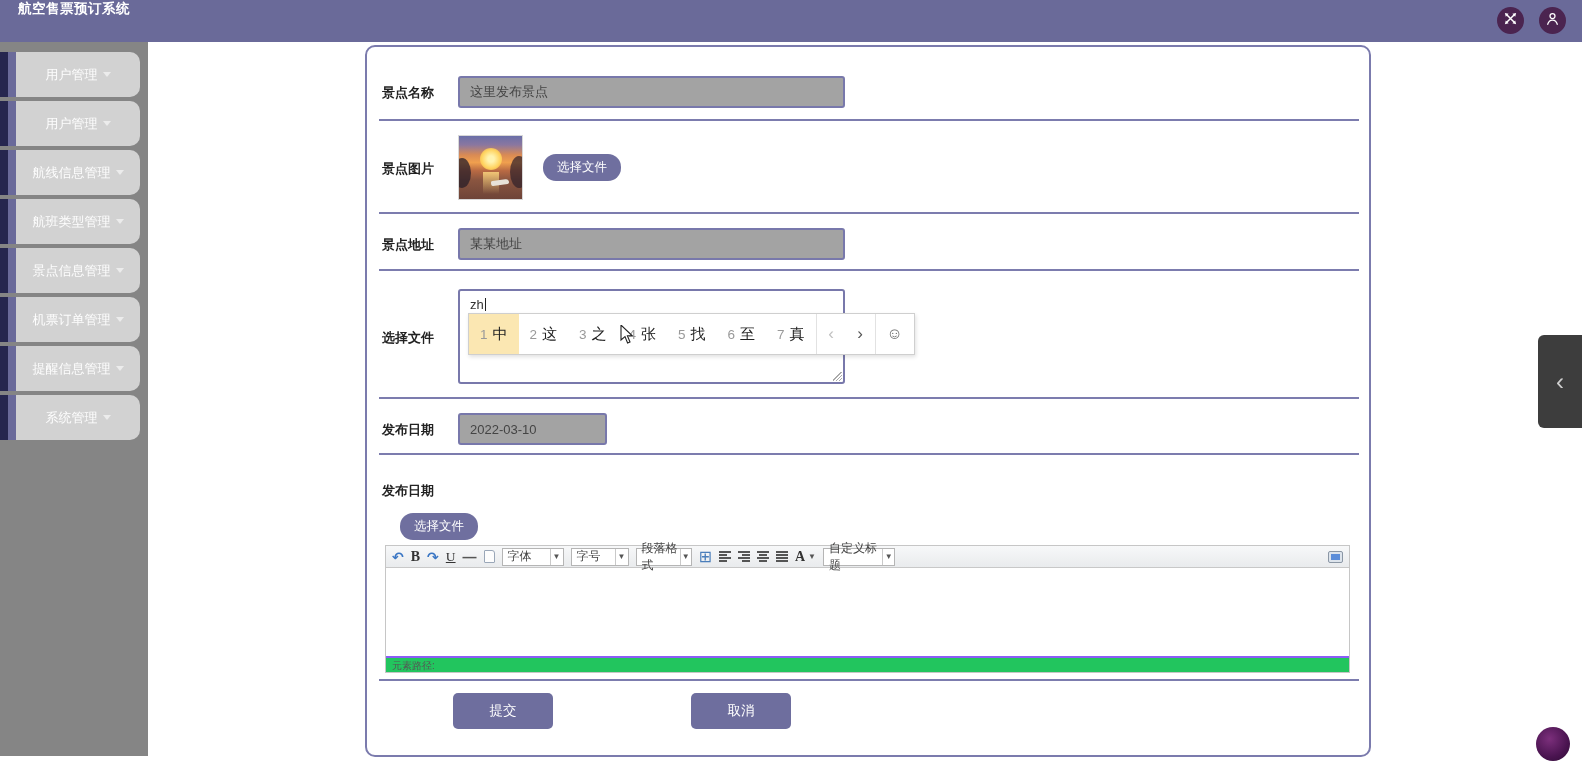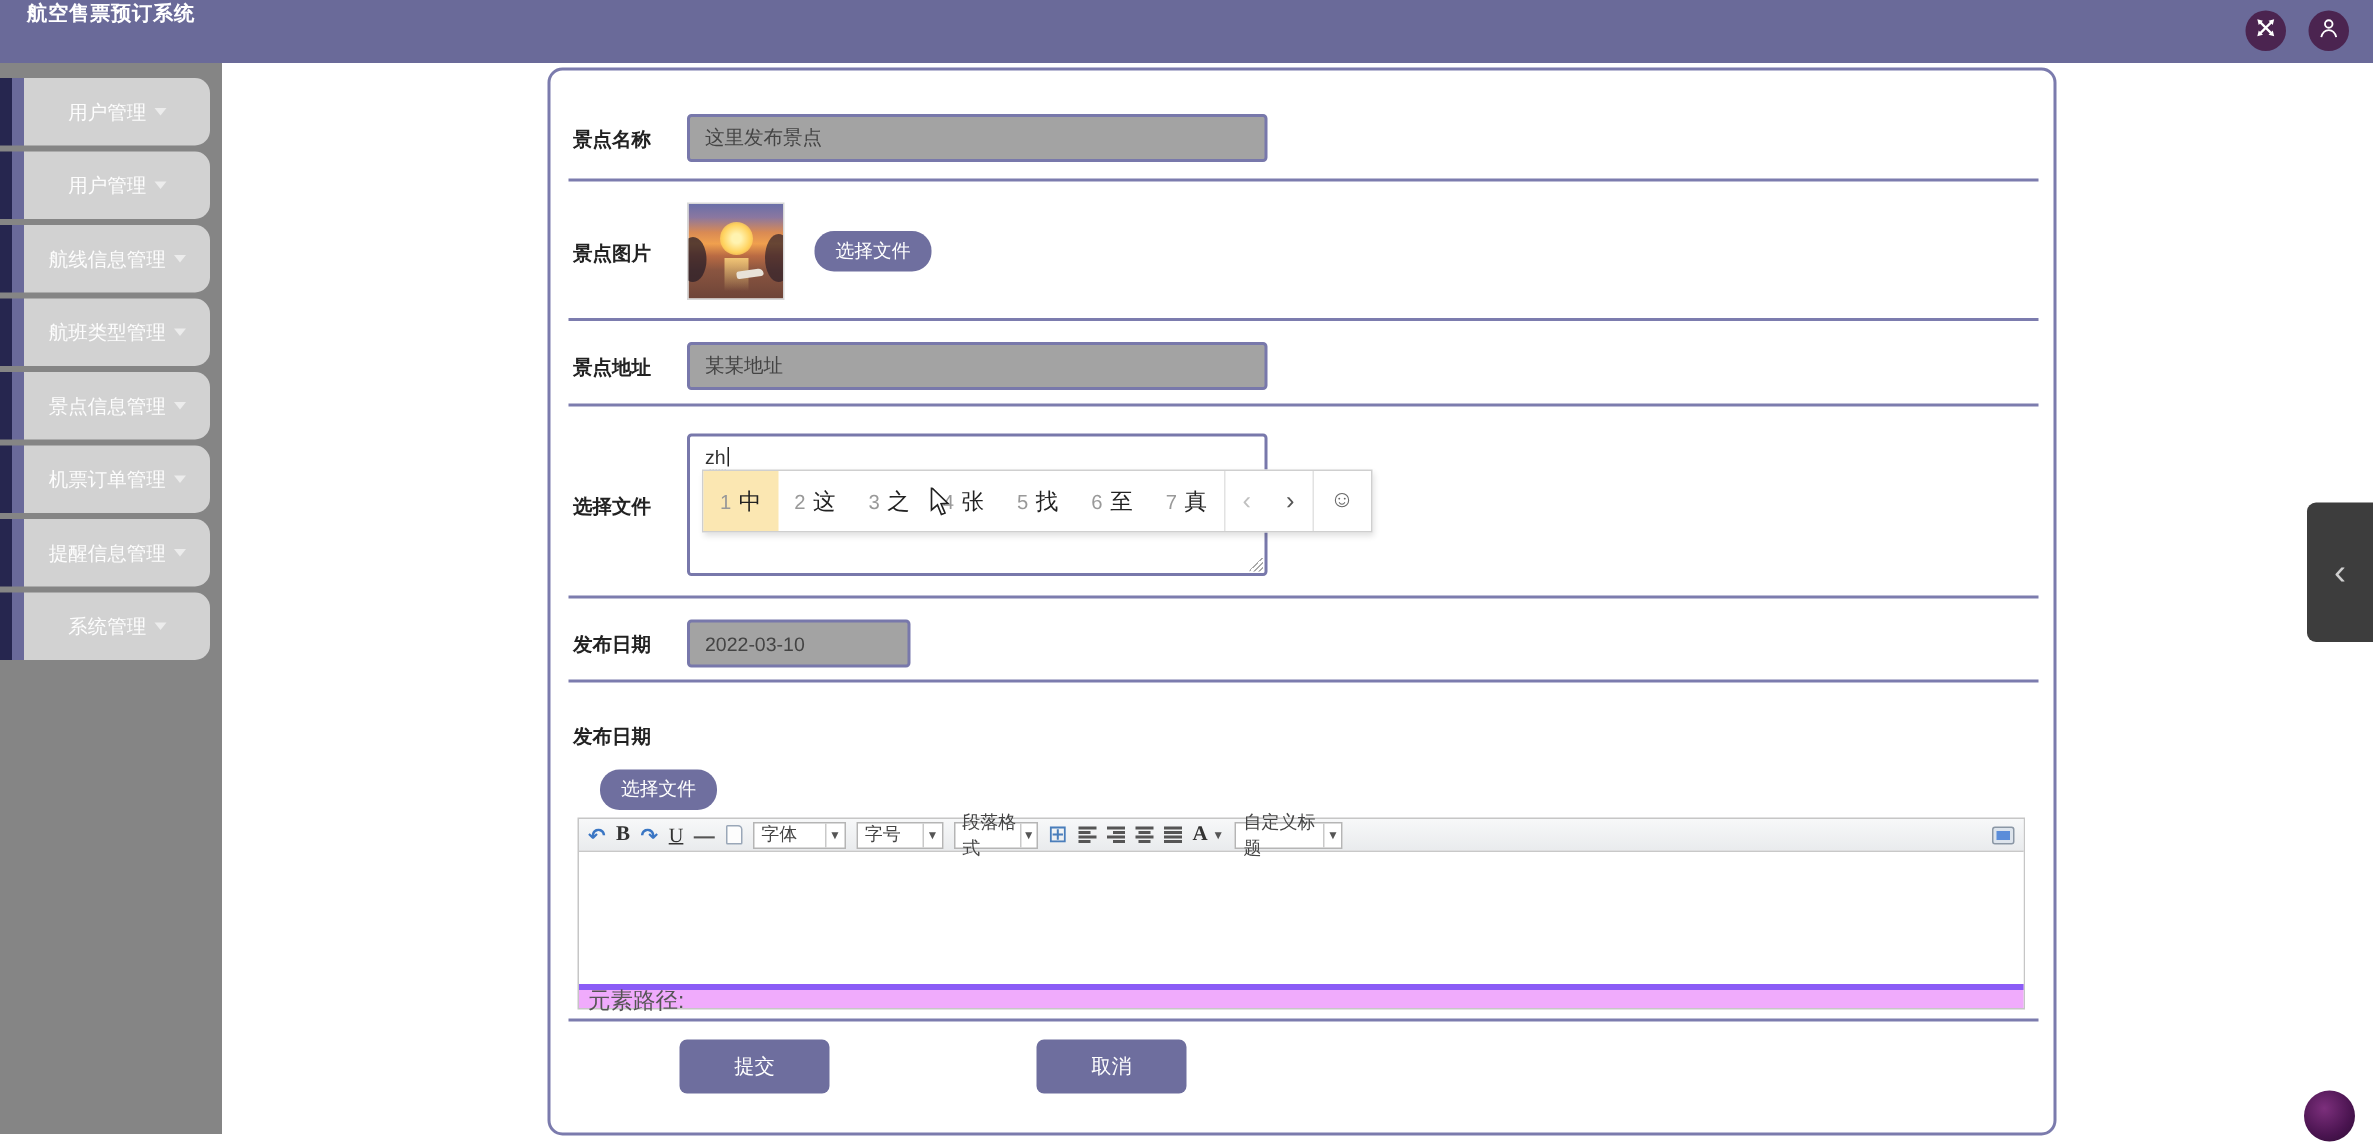--- a/index.html
+++ b/index.html
@@ -99,22 +99,22 @@
   .bars.al i:nth-child(odd){width:12px} .bars.al i:nth-child(even){width:8px}
   .bars.ar { align-items:flex-end; } .bars.ar i:nth-child(odd){width:12px} .bars.ar i:nth-child(even){width:8px}
   .bars.ac { align-items:center; } .bars.ac i:nth-child(odd){width:12px} .bars.ac i:nth-child(even){width:8px}
   .bars.aj i { width:12px; }
   .tb-A { font-family:"Liberation Serif","DejaVu Serif",serif; font-size:14px; color:#333; font-weight:bold; cursor:pointer; }
   .tb-caret { font-size:8px; color:#555; margin-left:-4px; cursor:pointer; }
   .tb-monitor { margin-left:auto; width:15px; height:12px; border:1px solid #8b97a5;
     background:#dde4ec; border-radius:2px; display:flex; align-items:center; justify-content:center; cursor:pointer; }
   .tb-monitor i { display:block; width:9px; height:6px; background:#5b8dd9; }
   .ed-body { height:88px; background:#fff; cursor:text; }
-  .ed-status { height:16px; border-top:4px solid #8b5cf6; background:#f0abfc;
-    font-size:15px; color:#555; padding-left:6px; line-height:15px; }
+  .ed-status { height:16px; border-top:2px solid #8b5cf6; background:#22c55e;
+    font-size:10px; color:#555; padding-left:6px; line-height:15px; }
 
   .action-btn { position:absolute; top:646px; width:100px; height:36px; background:#6e6e9e;
     color:#fff; font-size:13.5px; border:none; border-radius:5px; cursor:pointer;
     font-family:"Liberation Sans","DejaVu Sans",sans-serif; }
 
   
   .drawer-tab { position:absolute; right:0; top:335px; width:44px; height:93px; background:#3d3d3d;
     border-radius:6px 0 0 6px; display:flex; align-items:center; justify-content:center; cursor:pointer; }
   .drawer-tab span { color:#cfcfcf; font-size:24px; line-height:1; }
   .float-bubble { position:absolute; left:1536px; top:727px; width:34px; height:34px; border-radius:50%;

